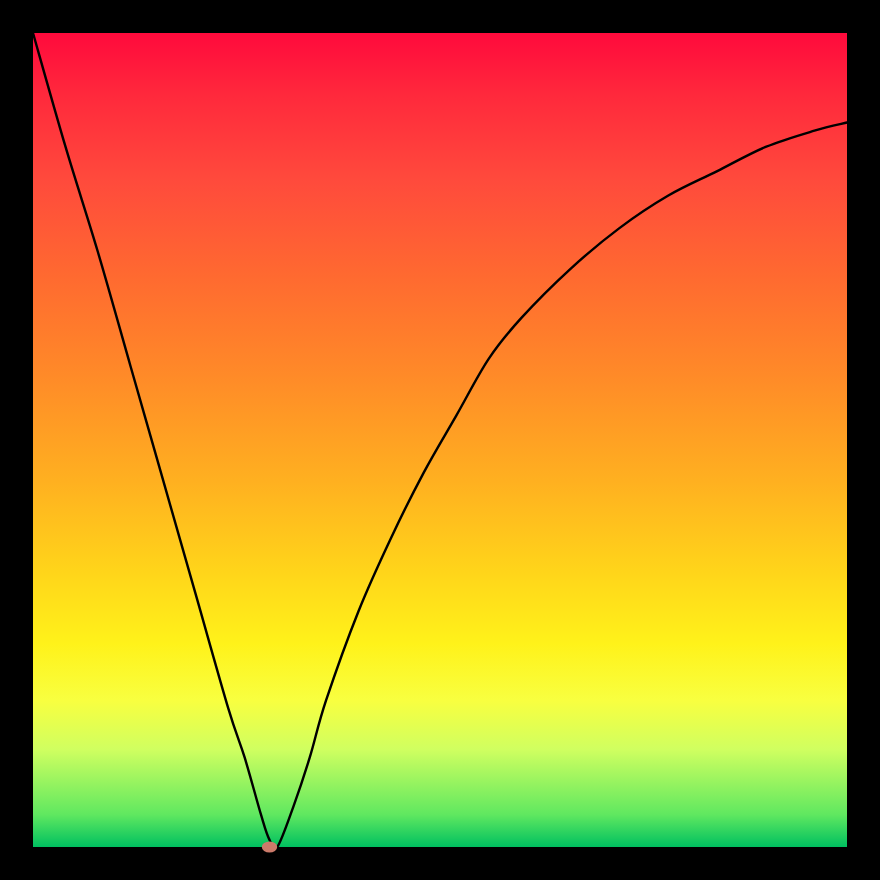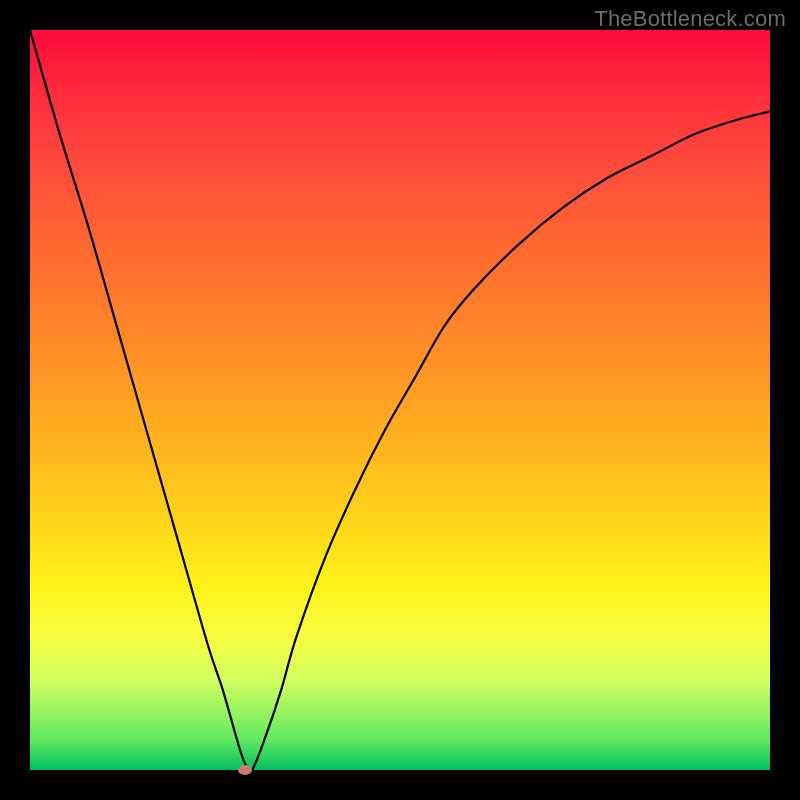--- a/index.html
+++ b/index.html
@@ -61,20 +61,19 @@
     height: 10px;
     border-radius: 50%;
     background: #cc7a6a;
     transform: translate(-50%, -50%);
   }
 </style>
 </head>
 <body>
 
 <div class="frame">
-  <div class="watermark">TheBottleneck.com</div>
   <div class="plot-area">
     <svg class="curve" viewBox="0 0 740 740" preserveAspectRatio="none">
       <path id="curve-path" fill="none" stroke="#000" stroke-width="2.2" stroke-linecap="round" stroke-linejoin="round" d="M 0 0 C 4.933333333333334 17.26666666666667, 19.733333333333334 70.30000000000001, 29.6 103.60000000000002 C 39.46666666666667 136.90000000000003, 49.333333333333336 166.50000000000006, 59.2 199.80000000000007 C 69.06666666666666 233.10000000000008, 78.93333333333334 268.86666666666673, 88.8 303.40000000000003 C 98.66666666666666 337.93333333333334, 108.53333333333333 372.4666666666667, 118.4 407 C 128.26666666666668 441.5333333333333, 138.13333333333333 476.06666666666666, 148 510.6 C 157.86666666666667 545.1333333333333, 170.2 589.5333333333334, 177.6 614.2 C 185 638.8666666666667, 187.46666666666667 642.5666666666667, 192.4 658.6 C 197.33333333333334 674.6333333333333, 203.50000000000003 698.0666666666666, 207.20000000000002 710.4 C 210.9 722.7333333333333, 212.13333333333333 727.6666666666667, 214.6 732.6 C 217.06666666666666 737.5333333333333, 218.3 744.9333333333334, 222 740 C 225.7 735.0666666666666, 231.86666666666667 716.5666666666666, 236.8 703 C 241.73333333333335 689.4333333333334, 246.66666666666669 674.6333333333333, 251.60000000000002 658.6 C 256.53333333333336 642.5666666666667, 259 629, 266.4 606.8 C 273.79999999999995 584.5999999999999, 286.1333333333333 550.0666666666666, 296 525.4 C 305.8666666666667 500.73333333333335, 315.73333333333335 479.76666666666665, 325.6 458.8 C 335.4666666666667 437.83333333333337, 345.3333333333333 418.09999999999997, 355.2 399.59999999999997 C 365.06666666666666 381.09999999999997, 374.93333333333334 365.0666666666666, 384.8 347.79999999999995 C 394.6666666666667 330.5333333333333, 404.53333333333336 310.8, 414.40000000000003 296 C 424.2666666666667 281.2, 431.6666666666667 272.56666666666666, 444 259 C 456.3333333333333 245.43333333333334, 473.6 228.16666666666669, 488.40000000000003 214.60000000000002 C 503.20000000000005 201.03333333333336, 518 188.70000000000002, 532.8 177.60000000000002 C 547.5999999999999 166.50000000000003, 562.4000000000001 156.63333333333333, 577.2 148 C 592 139.36666666666667, 606.8000000000001 133.20000000000007, 621.6 125.80000000000007 C 636.4 118.40000000000008, 651.2 109.76666666666671, 666 103.60000000000002 C 680.8 97.43333333333334, 698.0666666666666 92.49999999999996, 710.4 88.79999999999995 C 722.7333333333333 85.09999999999995, 735.0666666666666 82.63333333333331, 740 81.39999999999998"></path>
     </svg>
     <div id="min-marker" class="marker" style="left: 214.6px; top: 740px; background: rgb(204, 122, 106);"></div>
   </div>
 </div>
 
 </body></html>

